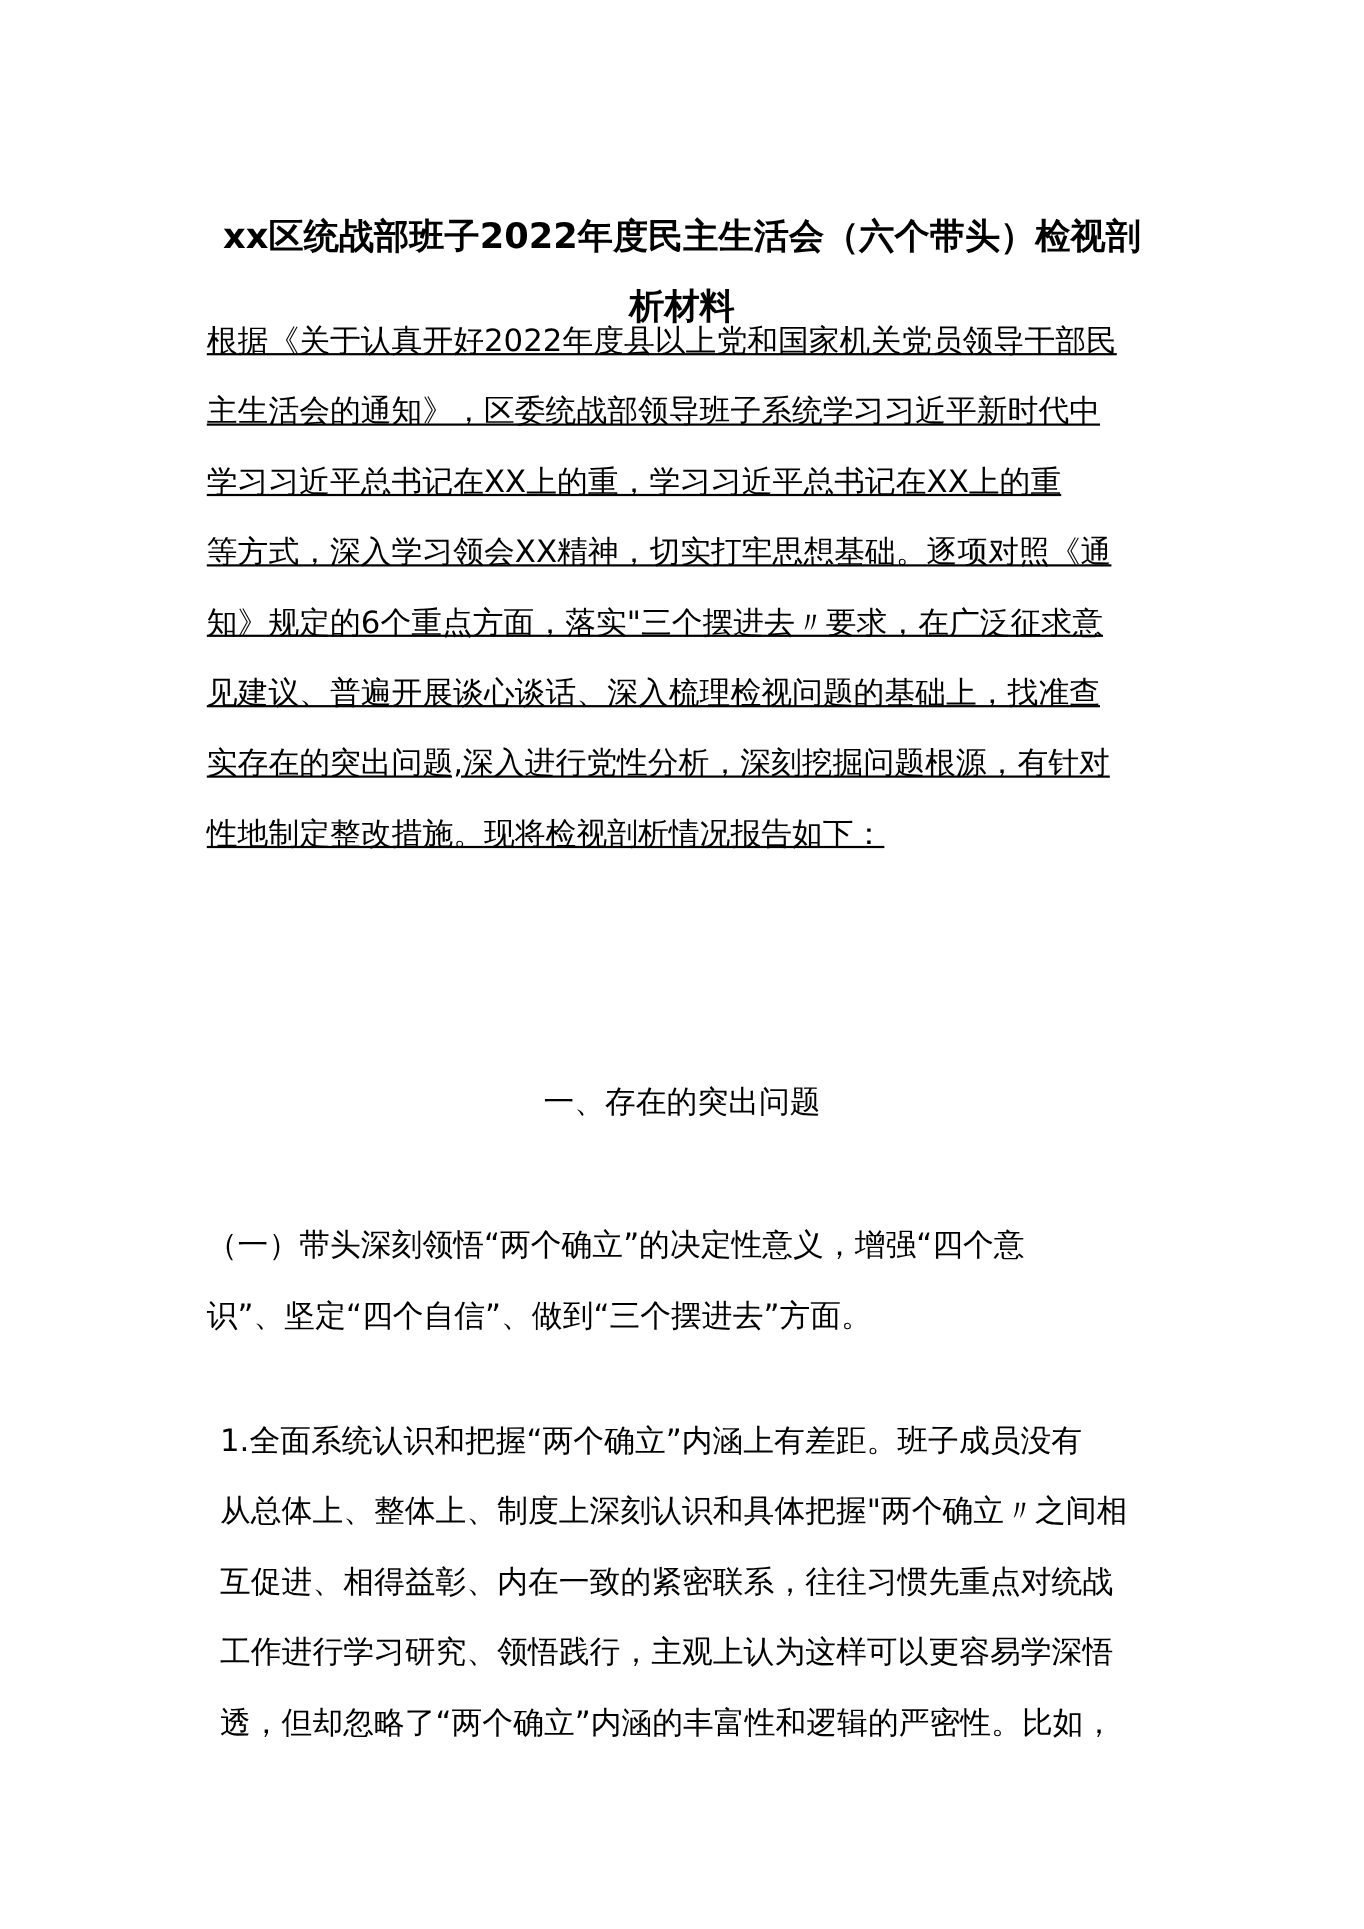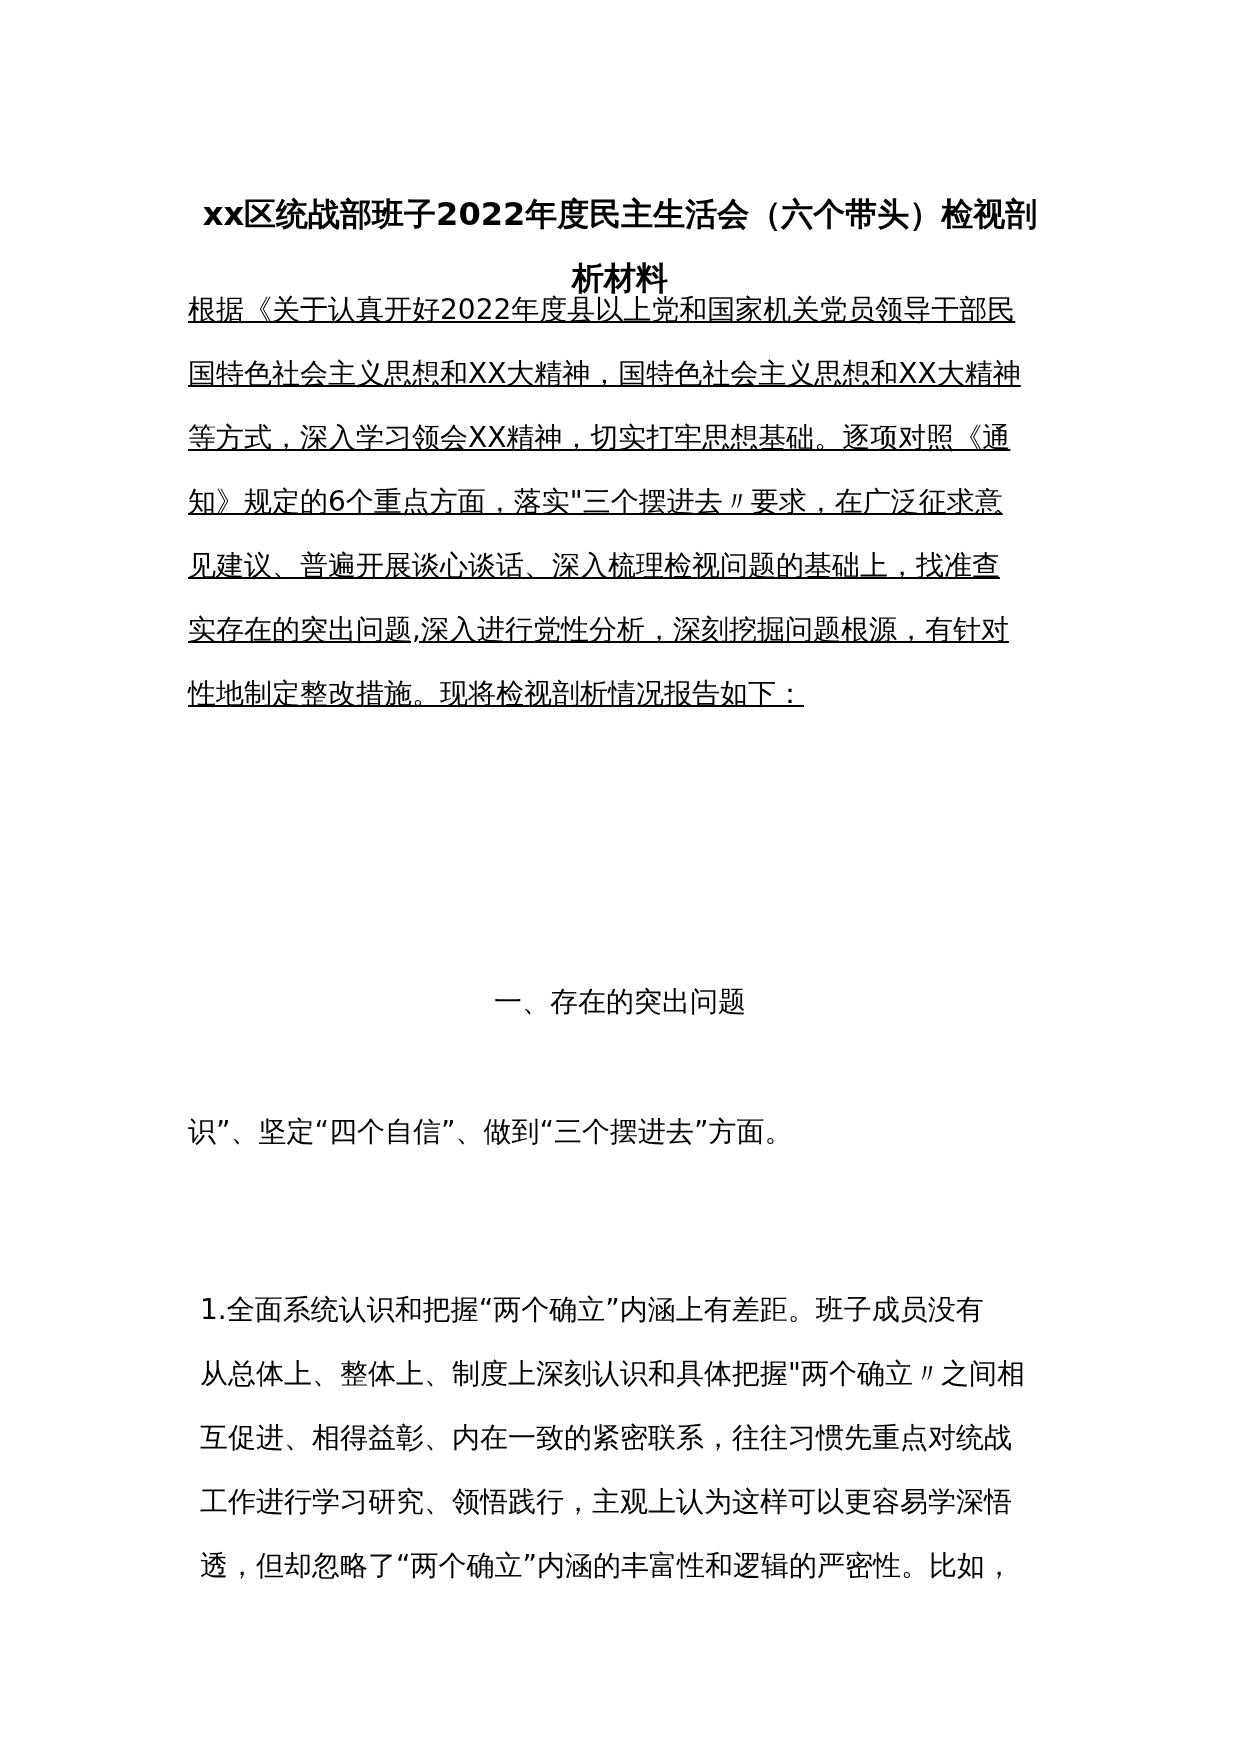--- a/index.html
+++ b/index.html
@@ -49,33 +49,35 @@
 
 <div class="page">
 
   <div class="title">
     <span class="t-line">xx区统战部班子2022年度民主生活会（六个带头）检视剖</span>
     <span class="t-line">析材料</span>
   </div>
 
   <div class="body-text" style="top:262px;text-decoration:underline;">
     <span class="line">根据《关于认真开好2022年度县以上党和国家机关党员领导干部民</span>
-    <span class="line">国特色社会主义思想和XX大精神，国特色社会主义思想和XX大精神</span>
+    <span class="line">主生活会的通知》，区委统战部领导班子系统学习习近平新时代中</span>
+    <span class="line">学习习近平总书记在XX上的重，学习习近平总书记在XX上的重</span>
     <span class="line">等方式，深入学习领会XX精神，切实打牢思想基础。逐项对照《通</span>
     <span class="line">知》规定的6个重点方面，落实"三个摆进去〃要求，在广泛征求意</span>
     <span class="line">见建议、普遍开展谈心谈话、深入梳理检视问题的基础上，找准查</span>
     <span class="line">实存在的突出问题,深入进行党性分析，深刻挖掘问题根源，有针对</span>
     <span class="line">性地制定整改措施。现将检视剖析情况报告如下：</span>
   </div>
 
   <div class="body-text" style="top:954px;text-align:center;">
     <span class="line">一、存在的突出问题</span>
   </div>
 
   <div class="body-text" style="top:1084px;">
+    <span class="line">（一）带头深刻领悟“两个确立”的决定性意义，增强“四个意</span>
     <span class="line">识”、坚定“四个自信”、做到“三个摆进去”方面。</span>
   </div>
 
   <div class="body-text" style="top:1262px;margin-left:12px;">
     <span class="line">1.全面系统认识和把握“两个确立”内涵上有差距。班子成员没有</span>
     <span class="line">从总体上、整体上、制度上深刻认识和具体把握"两个确立〃之间相</span>
     <span class="line">互促进、相得益彰、内在一致的紧密联系，往往习惯先重点对统战</span>
     <span class="line">工作进行学习研究、领悟践行，主观上认为这样可以更容易学深悟</span>
     <span class="line">透，但却忽略了“两个确立”内涵的丰富性和逻辑的严密性。比如，</span>
   </div>

